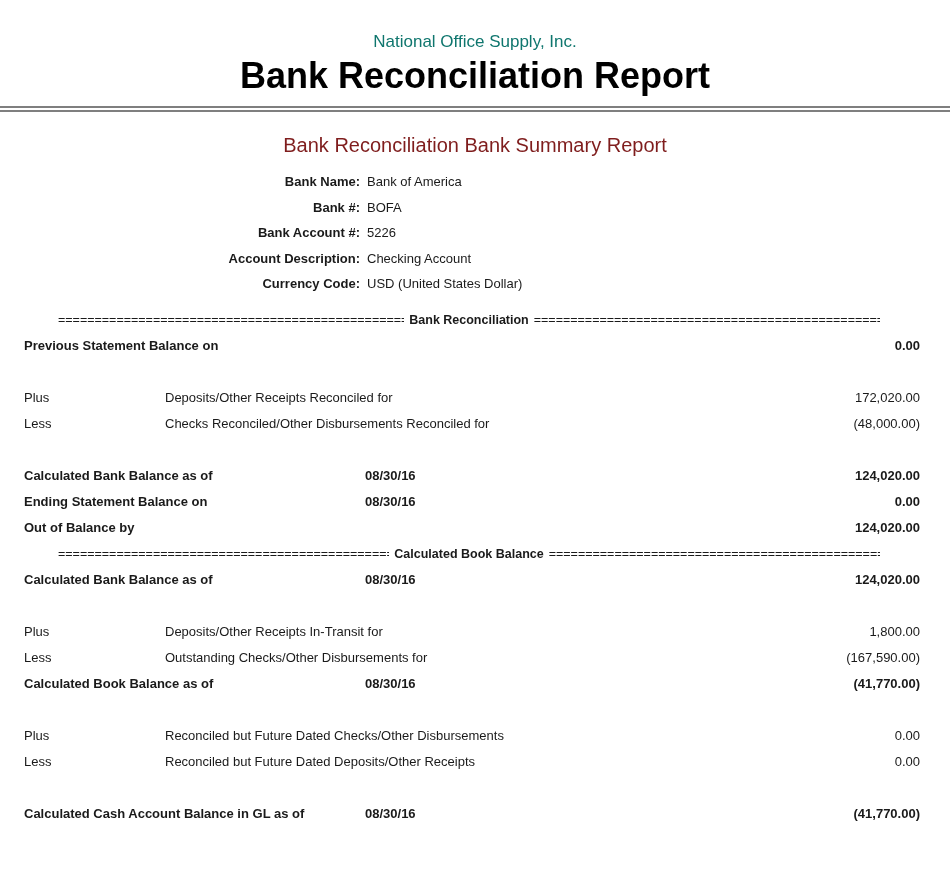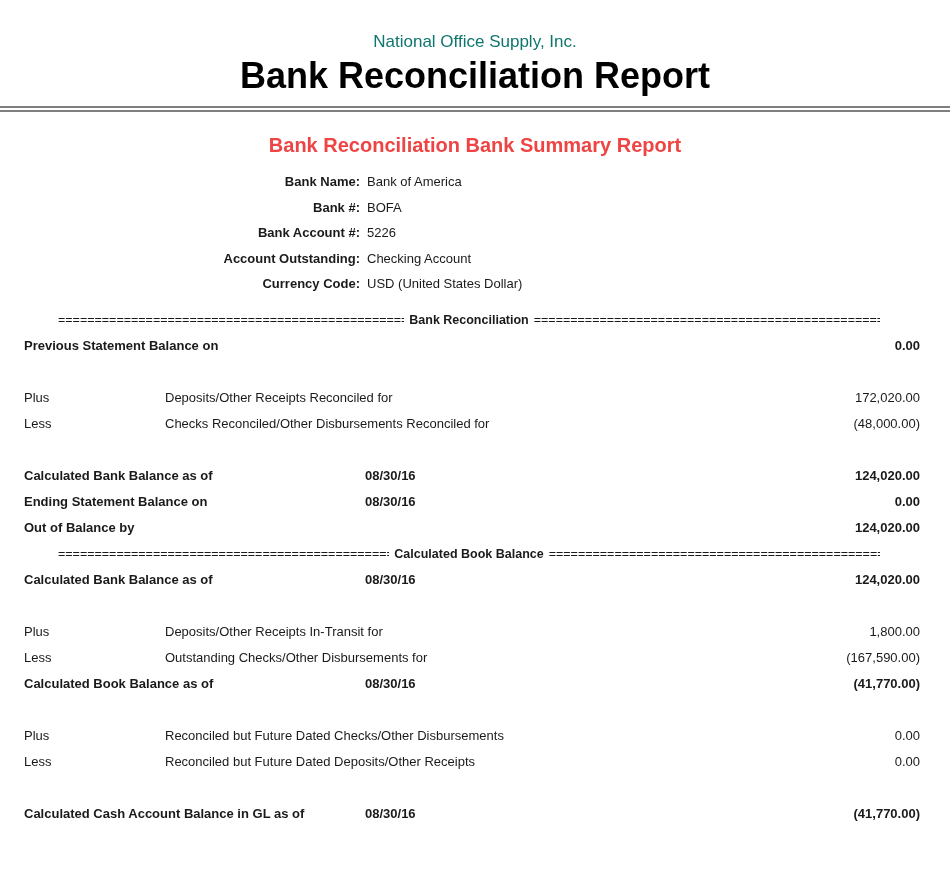--- a/index.html
+++ b/index.html
@@ -16,21 +16,21 @@
   .company { font-size: 17px; color: #0f766e; line-height: 24px; }
   .report-title { font-size: 36px; font-weight: 700; color: #000; line-height: 40px; margin-top: 2px; }
   .double-rule {
     margin-top: 10px;
     height: 6px;
     border-top: 2px solid #7f7f7f;
     border-bottom: 2px solid #7f7f7f;
   }
 
   
-  .summary-title { font-size: 20px; font-weight: 700; text-align: center; margin-top: 22px; color: #ef4444; }
+  .summary-title { font-size: 20px; font-weight: 400; text-align: center; margin-top: 22px; color: #7f1d1d; }
   .fields { margin-top: 12px; }
   .field-row { display: flex; line-height: 25.5px; font-size: 13px; }
   .field-label { width: 360px; text-align: right; font-weight: 700; }
   .field-value { margin-left: 7px; }
 
   
   .body { margin-top: 10px; padding: 0 30px 0 24px; font-size: 13px; }
   .sep-row {
     display: flex; align-items: center;
     line-height: 26px; height: 26px;
@@ -70,21 +70,21 @@
       </div>
       <div class="field-row">
         <span class="field-label">Bank #:</span>
         <span class="field-value">BOFA</span>
       </div>
       <div class="field-row">
         <span class="field-label">Bank Account #:</span>
         <span class="field-value">5226</span>
       </div>
       <div class="field-row">
-        <span class="field-label">Account Outstanding:</span>
+        <span class="field-label">Account Description:</span>
         <span class="field-value">Checking Account</span>
       </div>
       <div class="field-row">
         <span class="field-label">Currency Code:</span>
         <span class="field-value">USD (United States Dollar)</span>
       </div>
     </div>
   </section>
 
   <section class="body">

